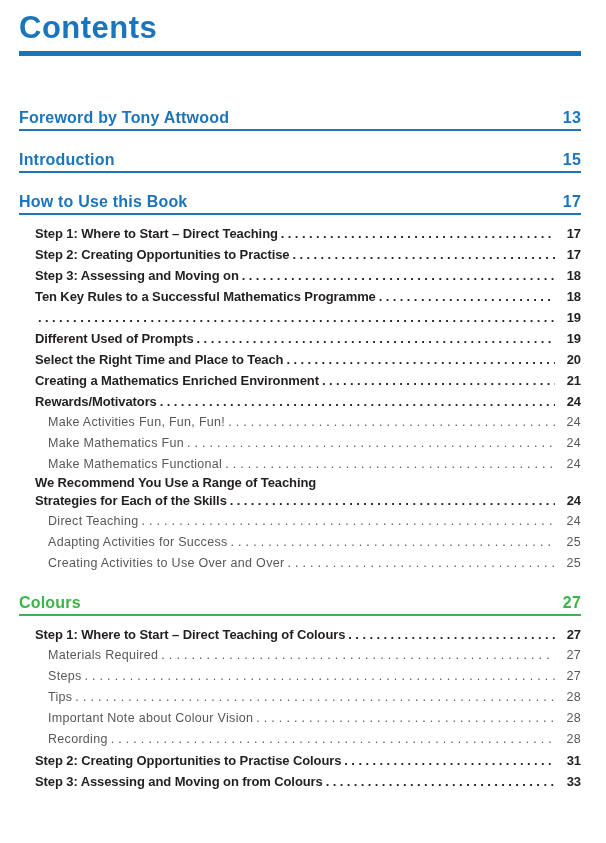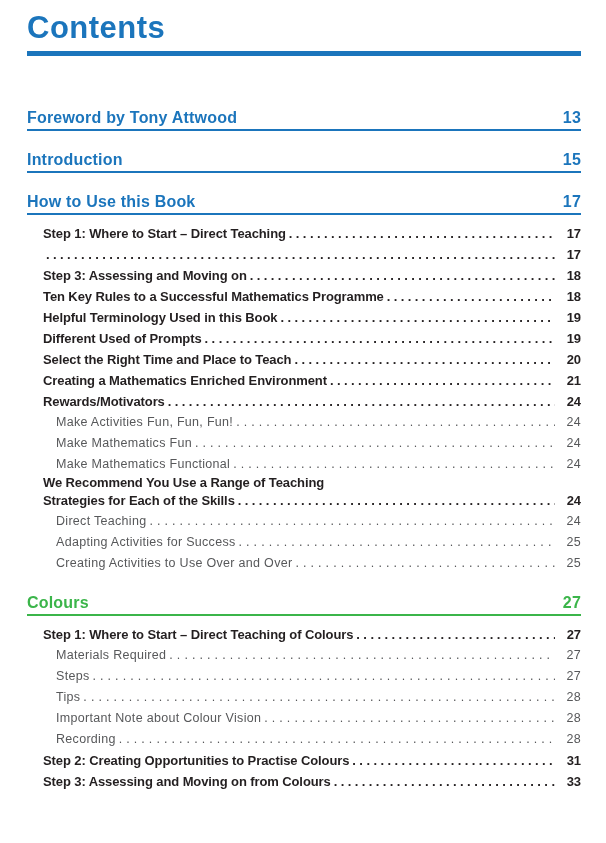--- a/index.html
+++ b/index.html
@@ -1,21 +1,21 @@
 <!DOCTYPE html>
 <html><head>
 <meta charset="utf-8">
 <style>
   * { margin:0; padding:0; box-sizing:border-box; }
   html,body { background:#ffffff; }
   .page {
     position:relative;
     width:606px; height:843px;
     background:#ffffff;
-    padding:12px 25px 0 27px;
+    padding:12px 25px 0 19px;
     font-family:"Liberation Sans","DejaVu Sans",sans-serif;
     overflow:hidden;
   }
   .doc-title {
     font-size:31px;
     font-weight:bold;
     line-height:32px;
     letter-spacing:.5px;
     color:#1b75bc;
   }
@@ -83,35 +83,35 @@
       <span class="head-spacer"></span>
       <span class="pg">17</span>
     </div>
     <div class="entries">
           <div class="row lvl1 bold">
     <span class="lbl">Step 1: Where to Start – Direct Teaching</span>
     <span class="leader"></span>
     <span class="pg">17</span>
   </div>
           <div class="row lvl1 bold">
+    <span class="lbl">Step 2: Creating Opportunities to Practise</span>
     <span class="leader"></span>
     <span class="pg">17</span>
   </div>
           <div class="row lvl1 bold">
     <span class="lbl">Step 3: Assessing and Moving on</span>
     <span class="leader"></span>
     <span class="pg">18</span>
   </div>
           <div class="row lvl1 bold">
     <span class="lbl">Ten Key Rules to a Successful Mathematics Programme</span>
     <span class="leader"></span>
     <span class="pg">18</span>
   </div>
           <div class="row lvl1 bold">
-    <span class="lbl">Helpful Terminology Used in this Book</span>
     <span class="leader"></span>
     <span class="pg">19</span>
   </div>
           <div class="row lvl1 bold">
     <span class="lbl">Different Used of Prompts</span>
     <span class="leader"></span>
     <span class="pg">19</span>
   </div>
           <div class="row lvl1 bold">
     <span class="lbl">Select the Right Time and Place to Teach</span>

